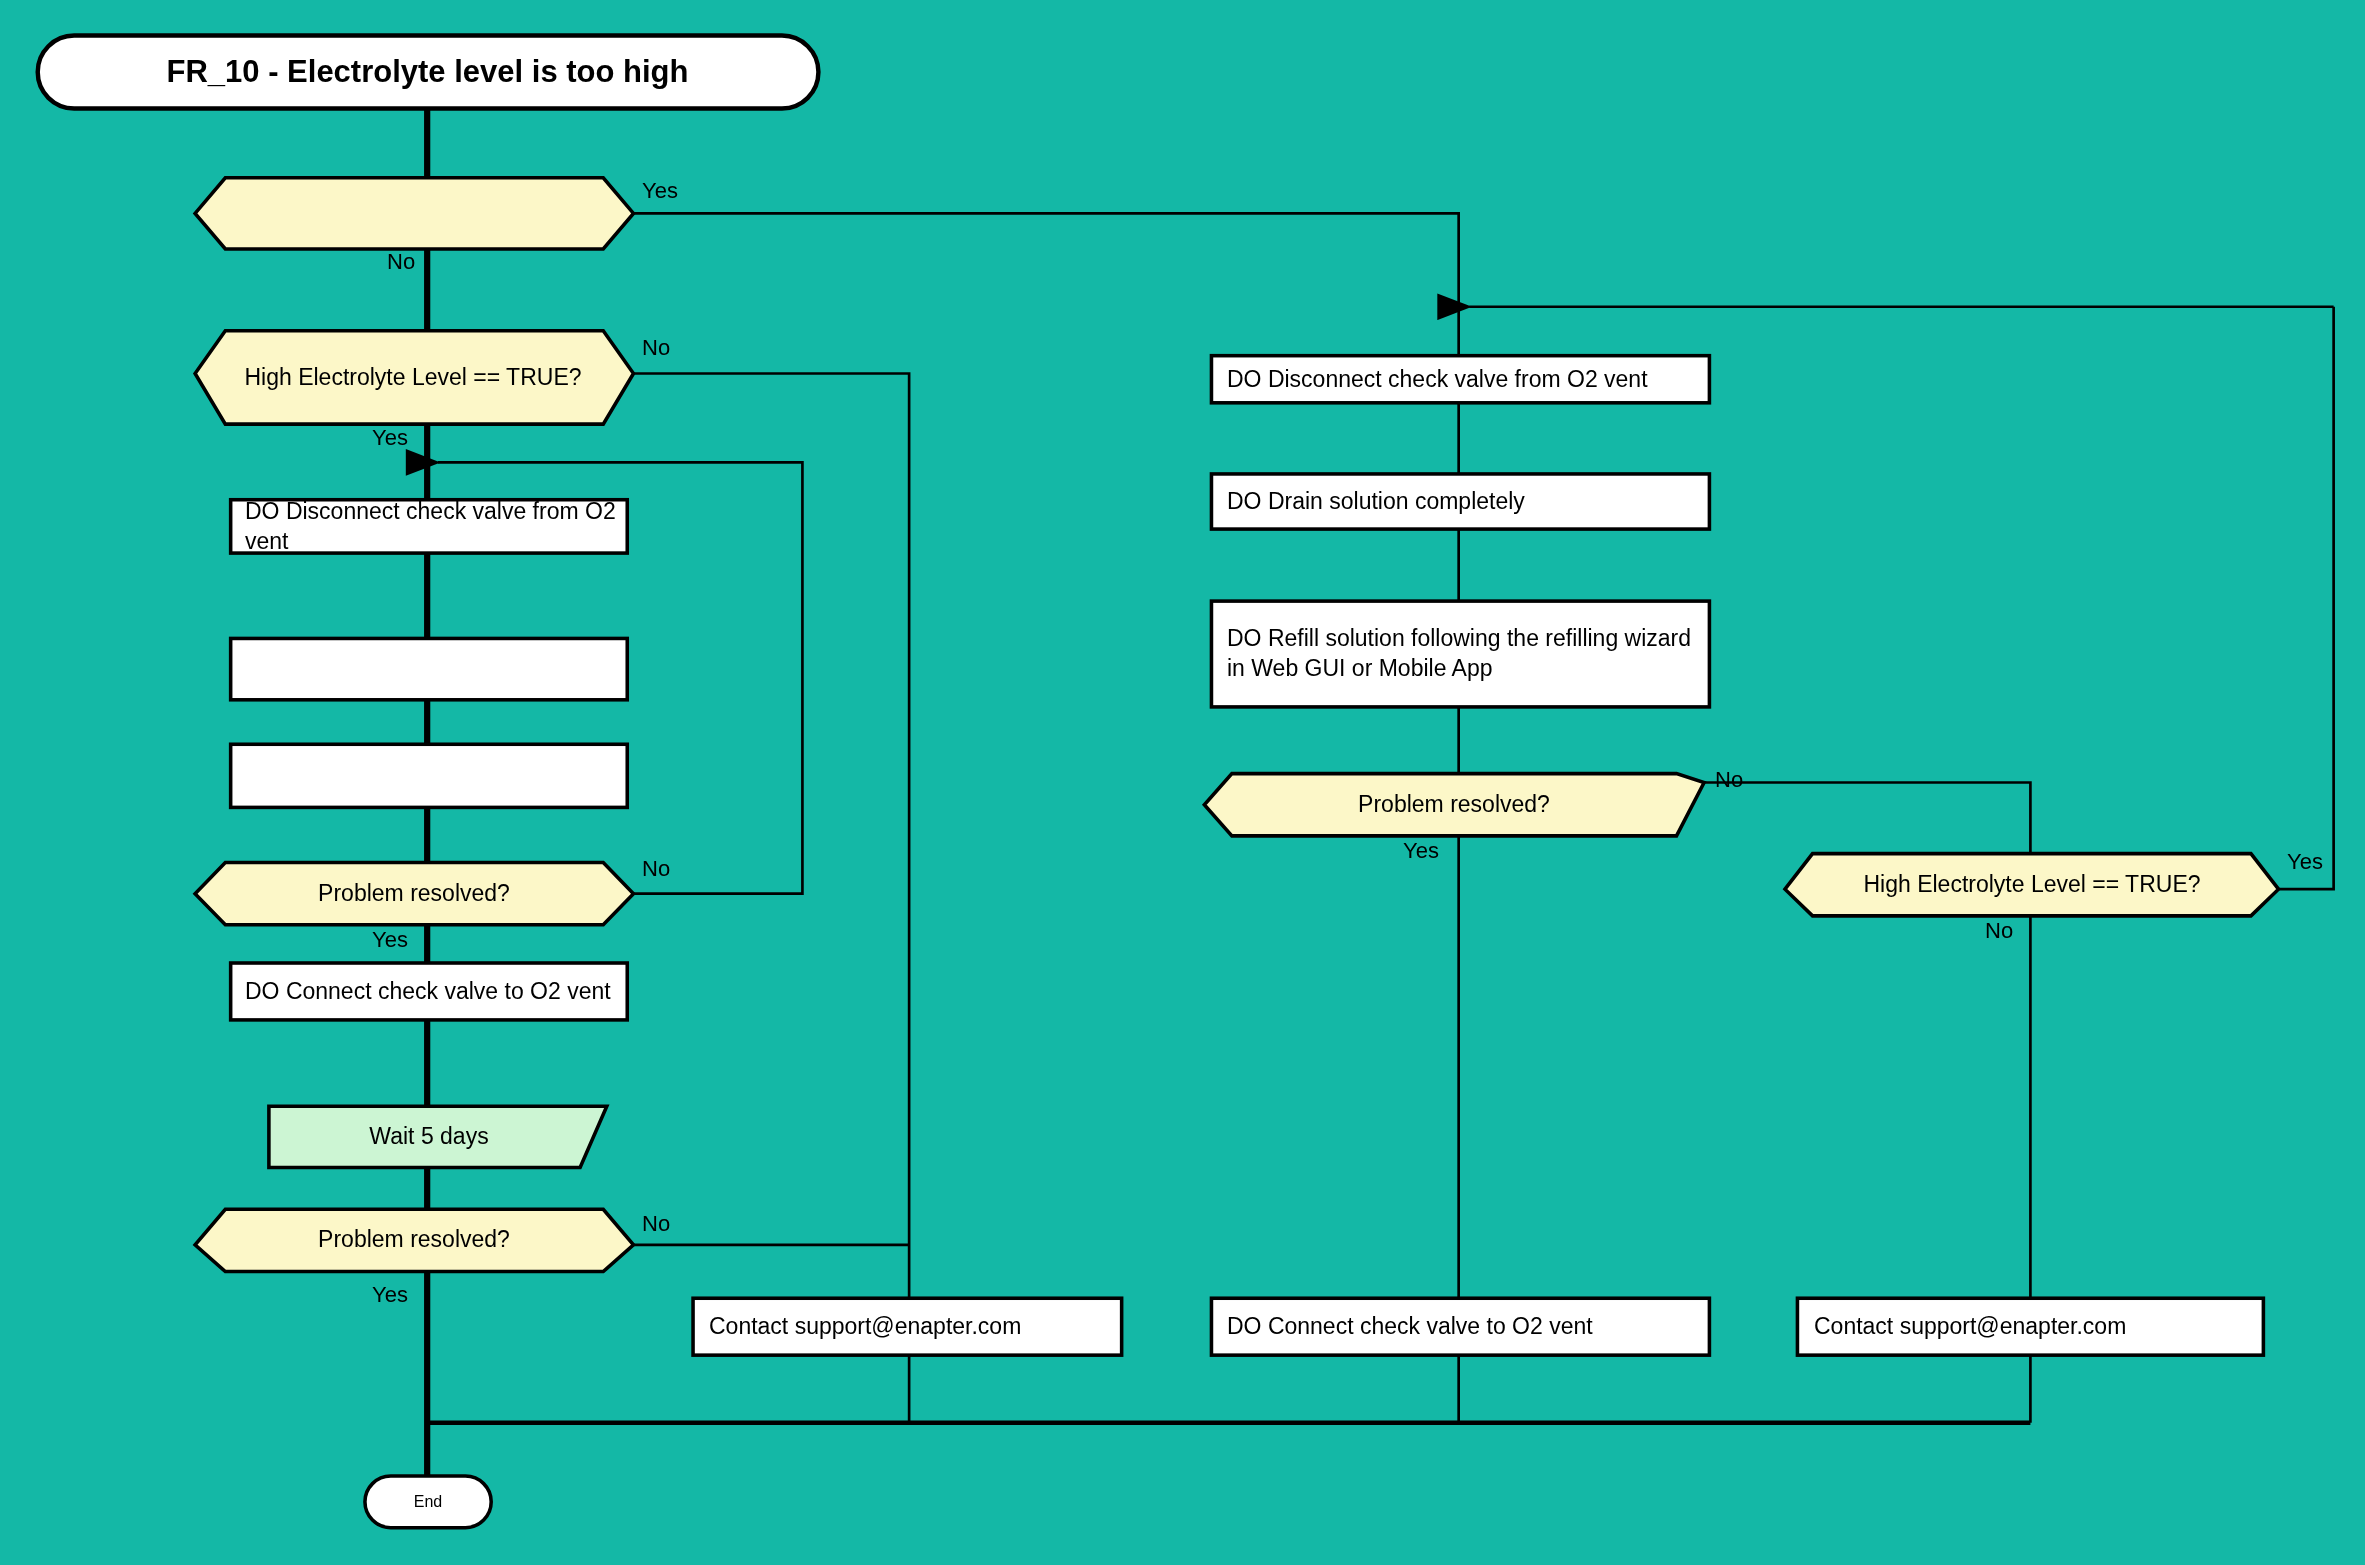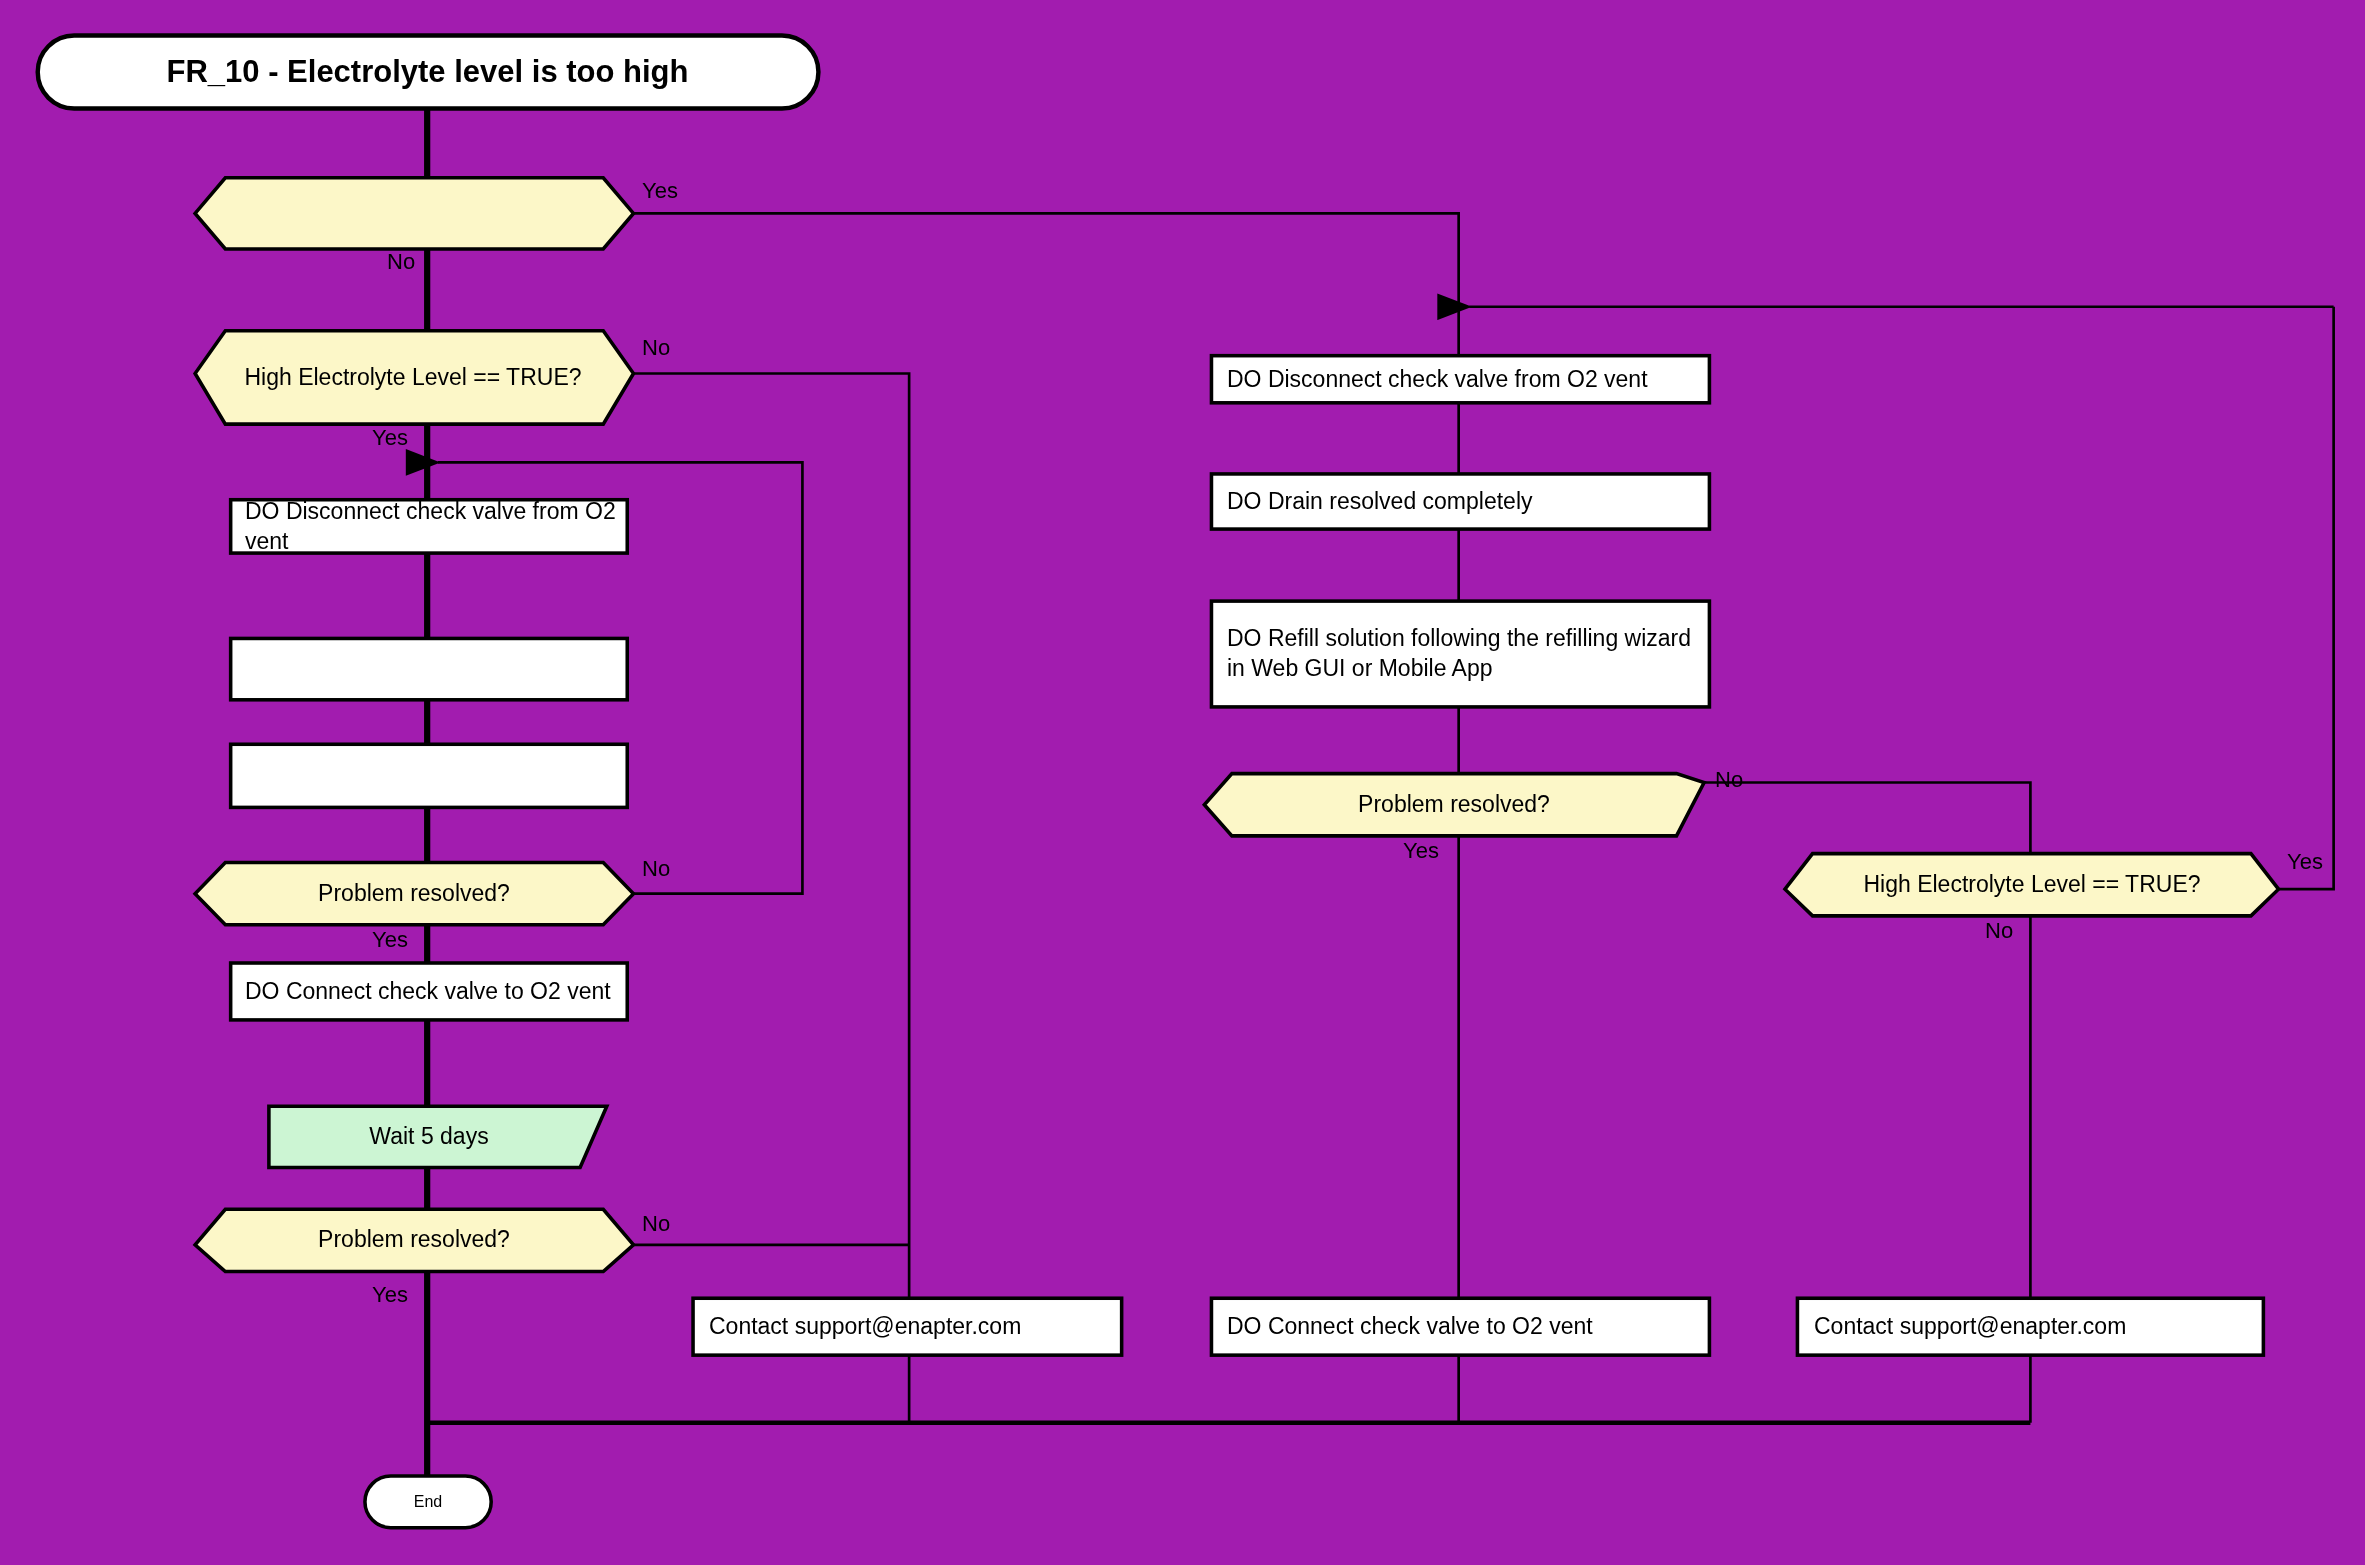--- a/index.html
+++ b/index.html
@@ -5,21 +5,21 @@
 <style>
   html, body {
     margin: 0;
     padding: 0;
     background: #c3cefb;
   }
   #canvas {
     position: relative;
     width: 2366px;
     height: 1565px;
-    background: #a21caf;
+    background: #14b8a6;
     font-family: "Liberation Sans", sans-serif;
     overflow: hidden;
   }
   #flow-svg {
     position: absolute;
     left: 0; top: 0;
     width: 2366px;
     height: 1565px;
   }
   .node-text {
@@ -170,21 +170,21 @@
   <div class="node-text t-center proc-text" style="left:269px; top:1106px; width:320px; height:61px;">Wait 5 days</div>
 
   <div class="node-text t-center dec-text" style="left:195px; top:1209px; width:438px; height:62px;">Problem resolved?</div>
 
   <div class="node-text t-left proc-text" style="left:709px; top:1298px; width:400px; height:57px;">Contact support@enapter.com</div>
 
   <div class="node-text t-center term-text" style="left:365px; top:1476px; width:126px; height:52px;">End</div>
 
   <div class="node-text t-left proc-text" style="left:1227px; top:356px; width:471px; height:47px;">DO Disconnect check valve from O2 vent</div>
 
-  <div class="node-text t-left proc-text" style="left:1227px; top:474px; width:471px; height:55px;">DO Drain resolved completely</div>
+  <div class="node-text t-left proc-text" style="left:1227px; top:474px; width:471px; height:55px;">DO Drain solution completely</div>
 
   <div class="node-text t-left proc-text" style="left:1227px; top:601px; width:473px; height:106px;">DO Refill solution following the refilling wizard in Web GUI or Mobile App</div>
 
   <div class="node-text t-center dec-text" style="left:1204px; top:774px; width:500px; height:62px;">Problem resolved?</div>
 
   <div class="node-text t-center dec-text" style="left:1785px; top:854px; width:494px; height:62px;">High Electrolyte Level == TRUE?</div>
 
   <div class="node-text t-left proc-text" style="left:1227px; top:1298px; width:471px; height:57px;">DO Connect check valve to O2 vent</div>
 
   <div class="node-text t-left proc-text" style="left:1814px; top:1298px; width:436px; height:57px;">Contact support@enapter.com</div>

